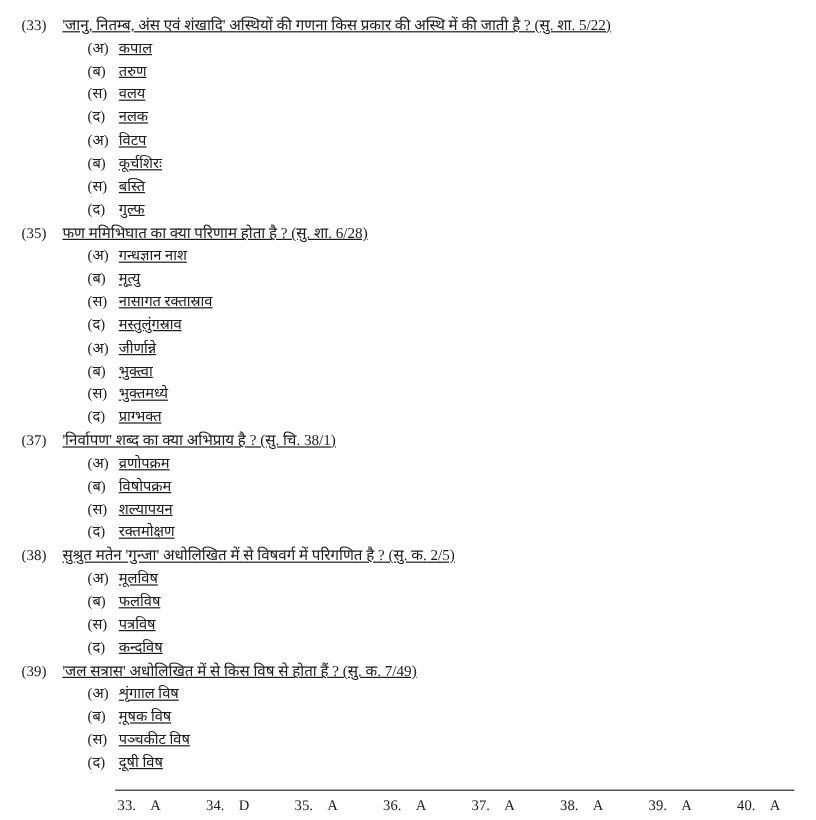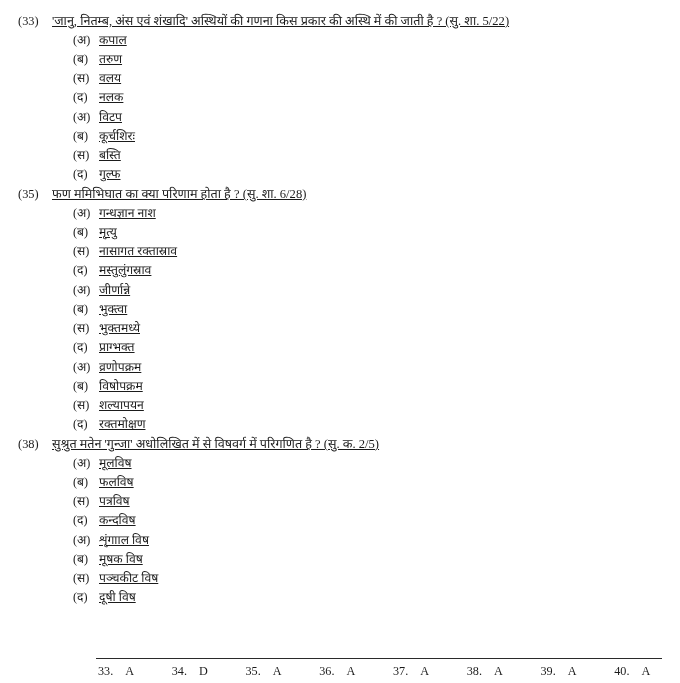--- a/index.html
+++ b/index.html
@@ -177,20 +177,24 @@
         <span class="opttext">भुक्तमध्ये</span>
       </div>
       <div class="optline">
         <span class="optlabel">(द)</span>
         <span class="opttext">प्राग्भक्त</span>
       </div>
     </div>
   </div>
 
   <div class="qblock">
+    <div class="qline">
+      <span class="qnum">(37)</span>
+      <span class="qtext">'निर्वापण' शब्द का क्या अभिप्राय है ? (सु. चि. 38/1)</span>
+    </div>
     <div class="opts">
       <div class="optline">
         <span class="optlabel">(अ)</span>
         <span class="opttext">व्रणोपक्रम</span>
       </div>
       <div class="optline">
         <span class="optlabel">(ब)</span>
         <span class="opttext">विषोपक्रम</span>
       </div>
       <div class="optline">
@@ -223,20 +227,24 @@
         <span class="opttext">पत्रविष</span>
       </div>
       <div class="optline">
         <span class="optlabel">(द)</span>
         <span class="opttext">कन्दविष</span>
       </div>
     </div>
   </div>
 
   <div class="qblock">
+    <div class="qline">
+      <span class="qnum">(39)</span>
+      <span class="qtext">'जल सत्रास' अधोलिखित में से किस विष से होता हैं ? (सु. क. 7/49)</span>
+    </div>
     <div class="opts">
       <div class="optline">
         <span class="optlabel">(अ)</span>
         <span class="opttext">शृंगााल विष</span>
       </div>
       <div class="optline">
         <span class="optlabel">(ब)</span>
         <span class="opttext">मूषक विष</span>
       </div>
       <div class="optline">

